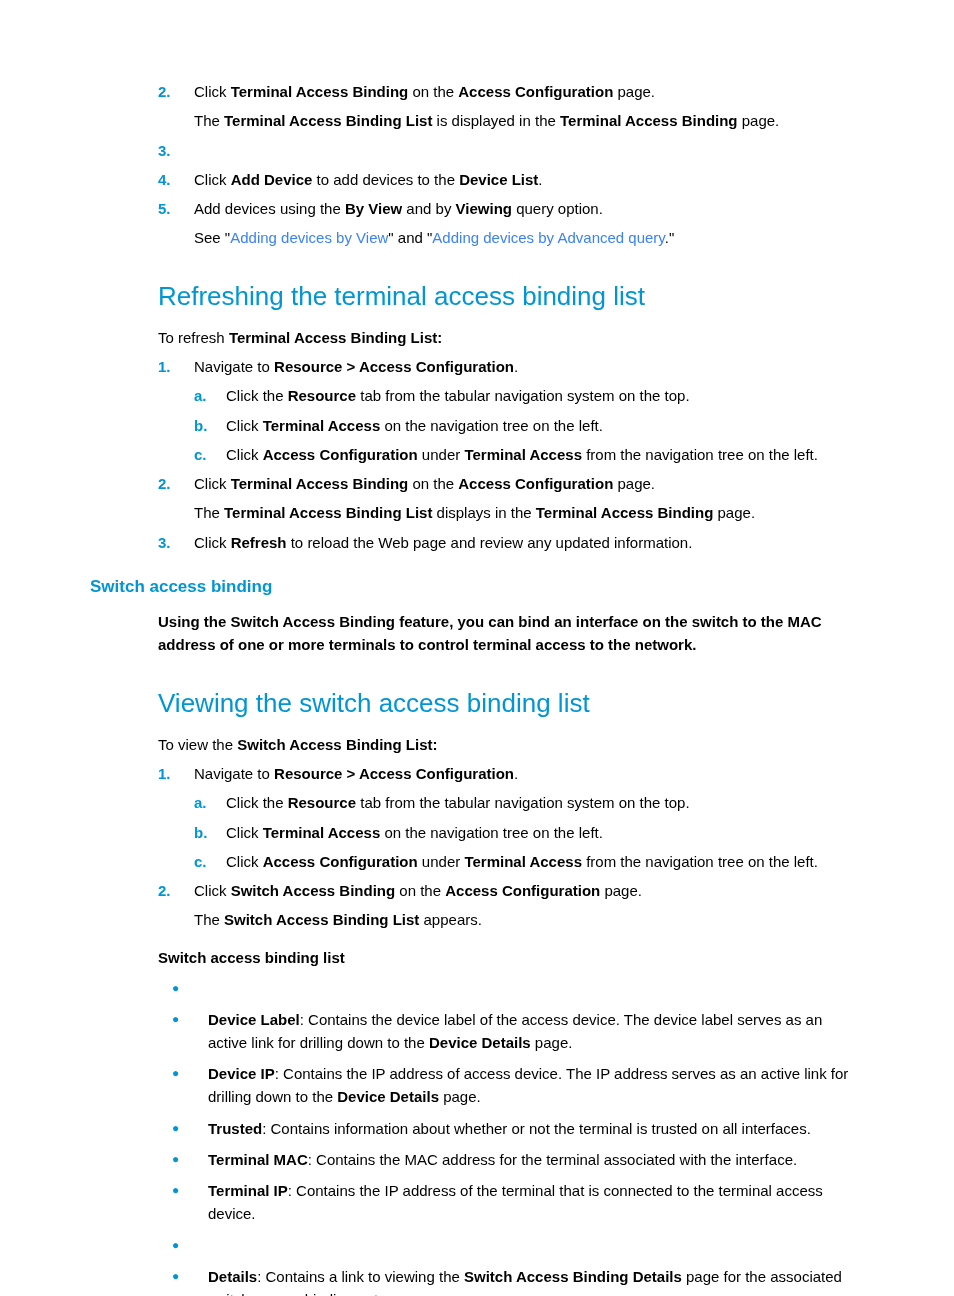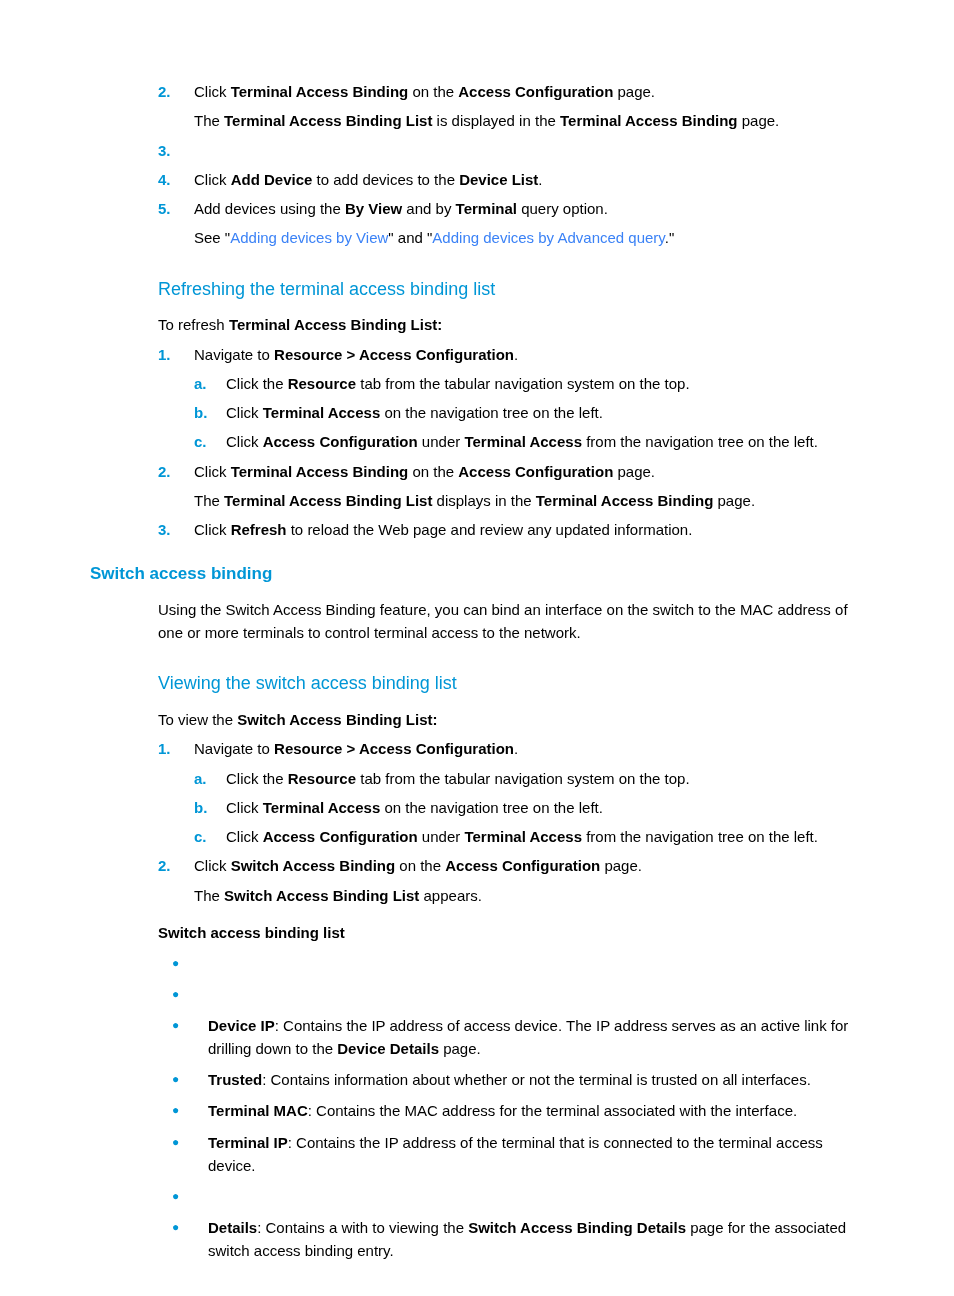--- a/index.html
+++ b/index.html
@@ -58,35 +58,36 @@
     }
     .continuation {
       padding-left: 104px;
       margin-top: 6px;
       margin-bottom: 6px;
     }
     h2.section {
       font-family: Arial, Helvetica, sans-serif;
       font-weight: normal;
       color: #0096d6;
-      font-size: 18px;
+      font-size: 26px;
       margin: 26px 0 10px 68px;
     }
     h3.subsection {
       font-family: Arial, Helvetica, sans-serif;
       font-weight: bold;
       color: #0096d6;
       font-size: 17px;
       margin: 20px 0 10px 0;
     }
     .intro {
       margin: 6px 0 6px 68px;
     }
     .body-para {
       margin: 6px 0 6px 68px;
+      font-weight: bold;
     }
     .list-heading {
       margin: 14px 0 8px 68px;
       font-weight: bold;
     }
     a.link {
       color: #3b82f6;
       text-decoration: none;
     }
     b { font-weight: bold; }
@@ -111,21 +112,21 @@
 <div class="num-list-item">
   <div class="marker">4.</div>
   <div class="content">
     <span>Click </span><b>Add Device</b><span> to add devices to the </span><b>Device List</b><span>.</span>
   </div>
 </div>
 
 <div class="num-list-item">
   <div class="marker">5.</div>
   <div class="content">
-    <span>Add devices using the </span><b>By View</b><span> and by </span><b>Terminal</b><span> query option.</span>
+    <span>Add devices using the </span><b>By View</b><span> and by </span><b>Viewing</b><span> query option.</span>
   </div>
 </div>
 <div class="continuation">
   <span>See "</span><a class="link">Adding devices by View</a><span>" and "</span><a class="link">Adding devices by Advanced query</a><span>."</span>
 </div>
 
 <h2 class="section">Refreshing the terminal access binding list</h2>
 <div class="intro">
   <span>To refresh </span><b>Terminal Access Binding List:</b>
 </div>
@@ -215,20 +216,23 @@
   <span>The </span><b>Switch Access Binding List</b><span> appears.</span>
 </div>
 
 <div class="list-heading">Switch access binding list</div>
 
 <div class="bullet-list-item">
   <div class="marker">●</div>
 </div>
 <div class="bullet-list-item">
   <div class="marker">●</div>
+  <div class="content">
+    <b>Device Label</b><span>: Contains the device label of the access device. The device label serves as an active link for drilling down to the </span><b>Device Details</b><span> page.</span>
+  </div>
 </div>
 <div class="bullet-list-item">
   <div class="marker">●</div>
   <div class="content">
     <b>Device IP</b><span>: Contains the IP address of access device. The IP address serves as an active link for drilling down to the </span><b>Device Details</b><span> page.</span>
   </div>
 </div>
 <div class="bullet-list-item">
   <div class="marker">●</div>
   <div class="content">
@@ -246,15 +250,15 @@
   <div class="content">
     <b>Terminal IP</b><span>: Contains the IP address of the terminal that is connected to the terminal access device.</span>
   </div>
 </div>
 <div class="bullet-list-item">
   <div class="marker">●</div>
 </div>
 <div class="bullet-list-item">
   <div class="marker">●</div>
   <div class="content">
-    <b>Details</b><span>: Contains a with to viewing the </span><b>Switch Access Binding Details</b><span> page for the associated switch access binding entry.</span>
+    <b>Details</b><span>: Contains a link to viewing the </span><b>Switch Access Binding Details</b><span> page for the associated switch access binding entry.</span>
   </div>
 </div>
 
 </body></html>

